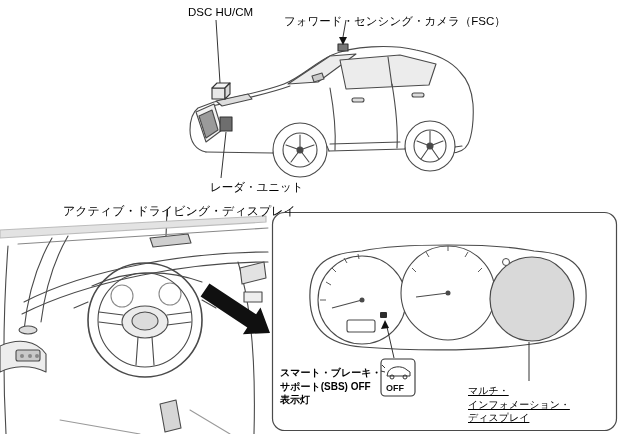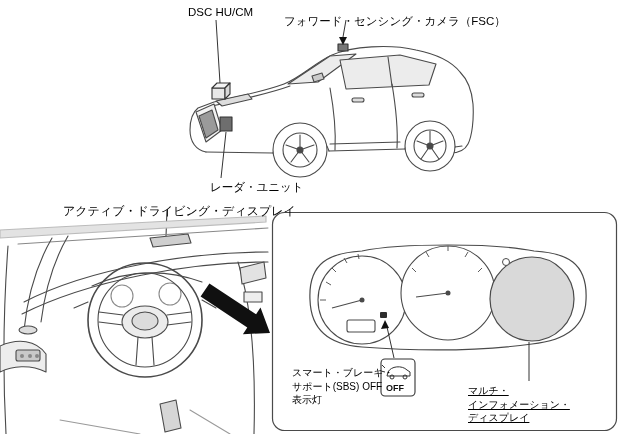--- a/index.html
+++ b/index.html
@@ -5,21 +5,21 @@
   * { box-sizing: border-box; }
   body { margin: 0; font-family: "Liberation Sans", "DejaVu Sans", sans-serif; }
   .page { width: 621px; height: 434px; position: relative; background: #ffffff; overflow: hidden; }
   svg.art { position: absolute; left: 0; top: 0; }
   .label { position: absolute; color: #000; font-size: 11.5px; line-height: 1.25; white-space: pre-line; }
   .label.small { font-size: 10px; line-height: 1.35; }
   .lbl-dsc   { left: 188px; top: 5px; }
   .lbl-fsc   { left: 284px; top: 14px; }
   .lbl-radar { left: 202px; top: 180px; margin-left: 8px; }
   .lbl-add   { left: 63px;  top: 204px; font-size: 12px; text-align: right; }
-  .lbl-sbs   { left: 292px; top: 366px; }
+  .lbl-sbs   { left: 280px; top: 366px; font-weight: bold; }
   .lbl-multi { left: 468px; top: 384px; text-decoration: underline; }
 </style>
 </head>
 <body>
 
 <div class="page">
 
   <svg class="art" width="621" height="434" viewBox="0 0 621 434">
 
     <g fill="none" stroke="#4a4a4a" stroke-width="1.1" stroke-linejoin="round" stroke-linecap="round">

